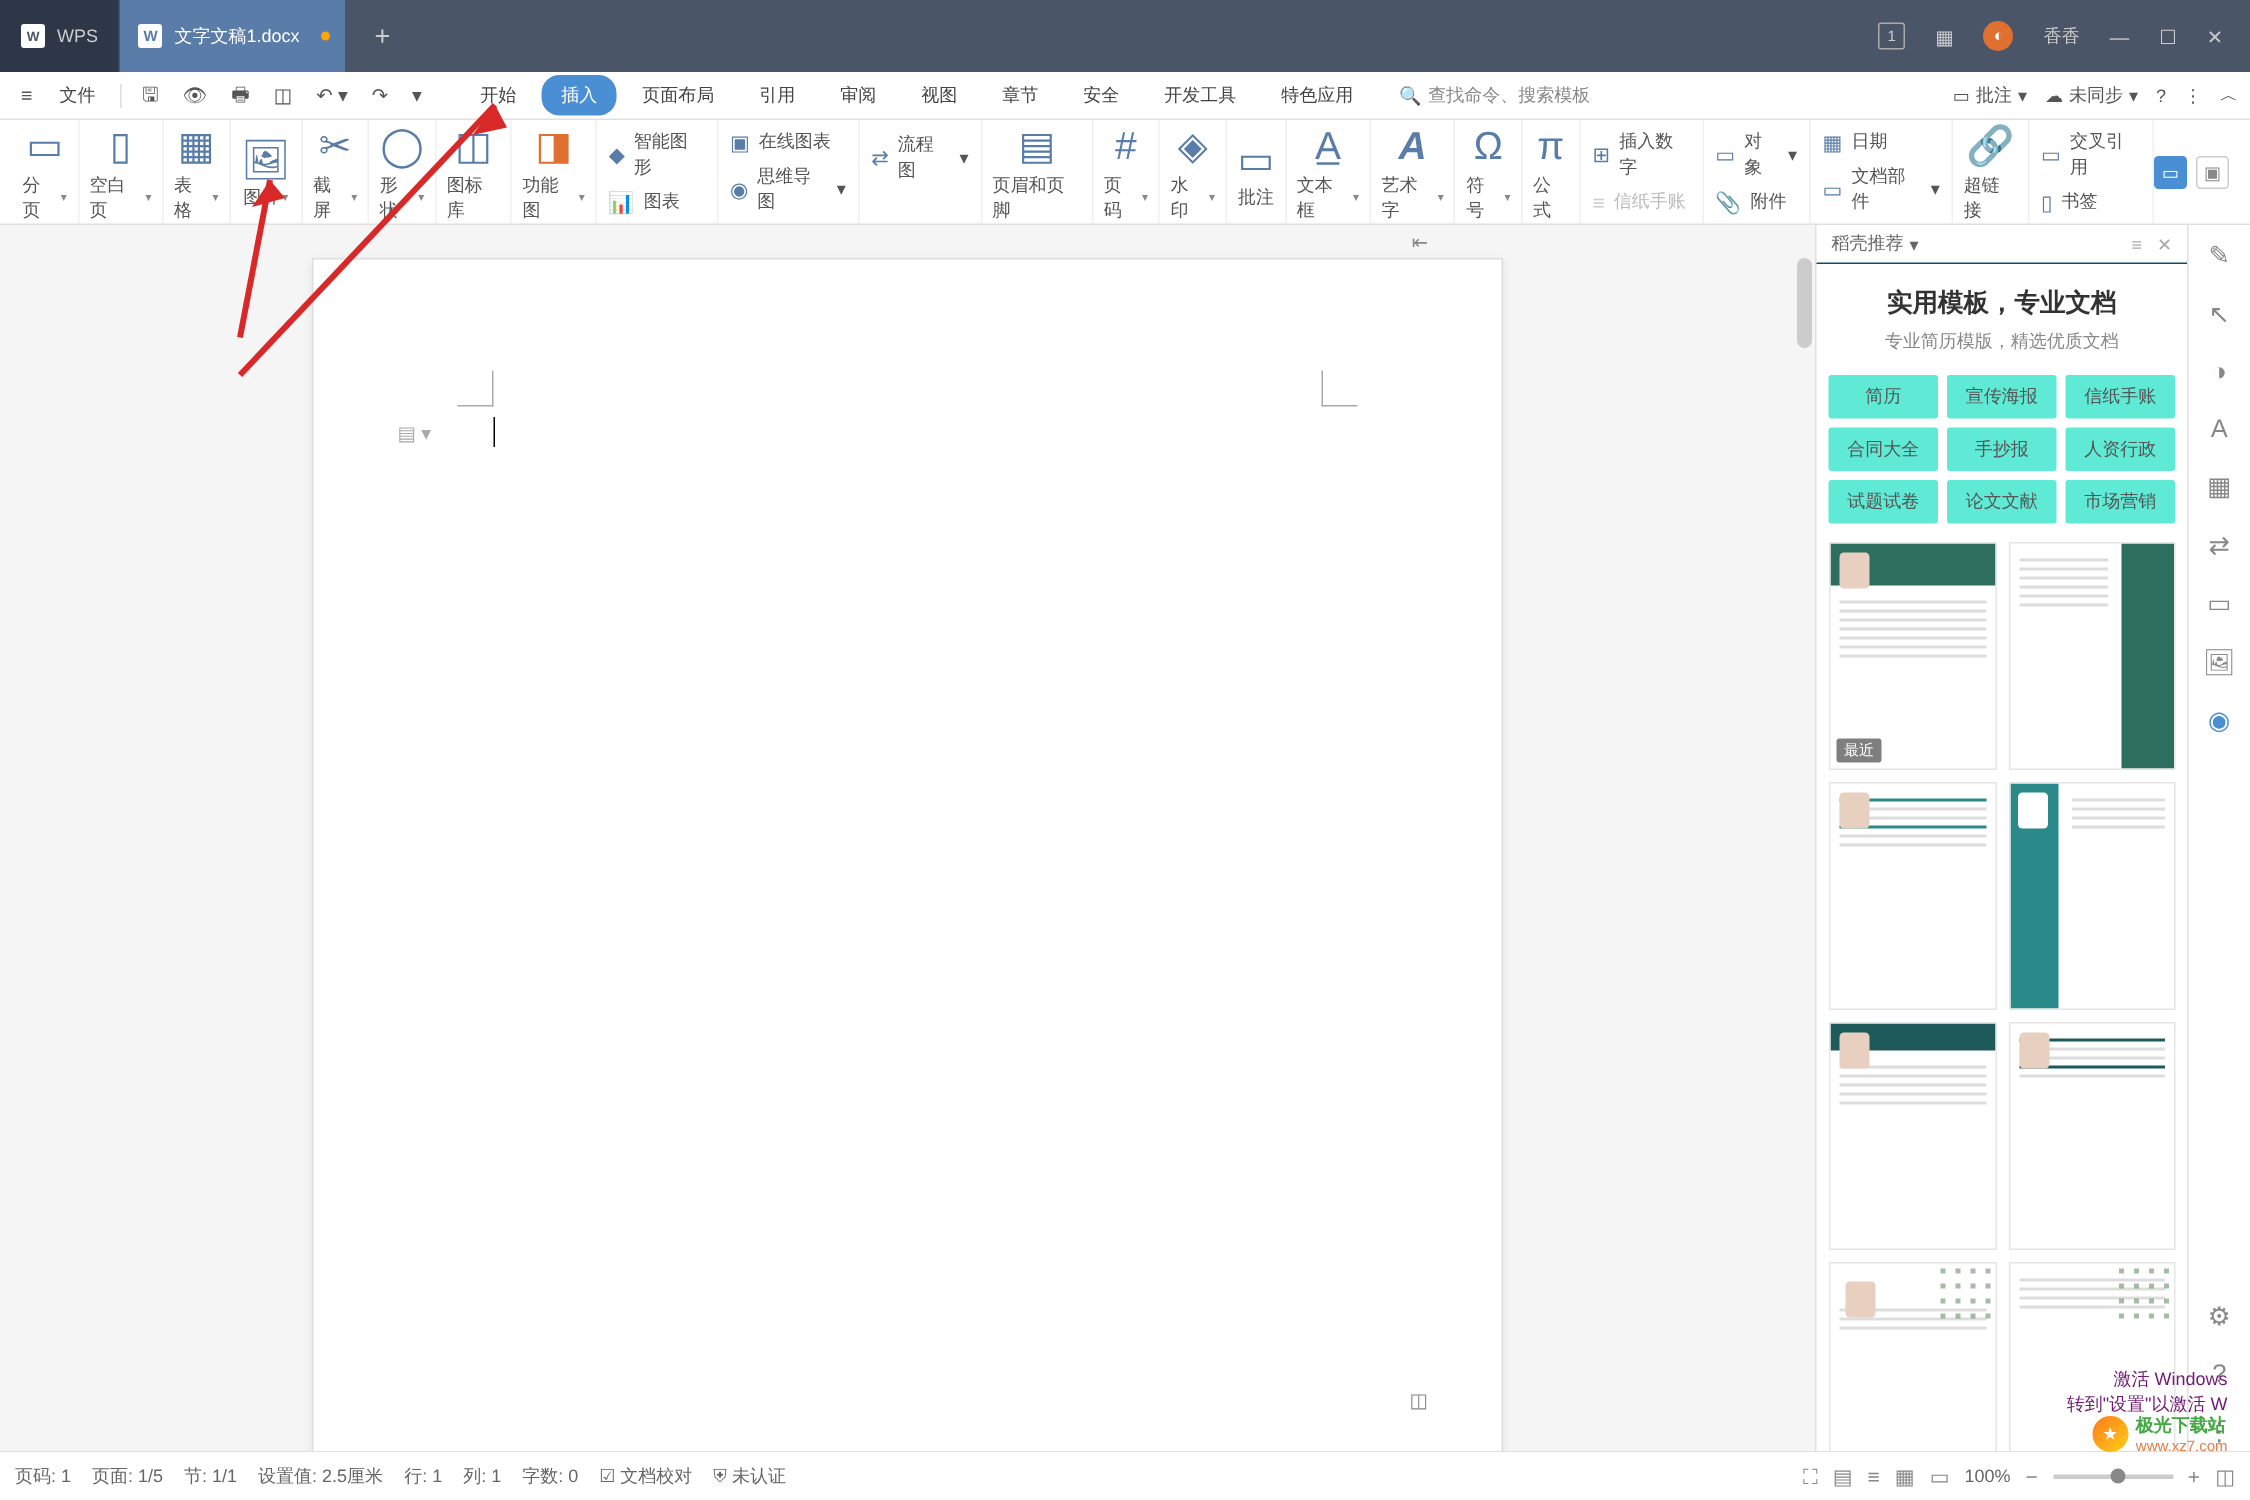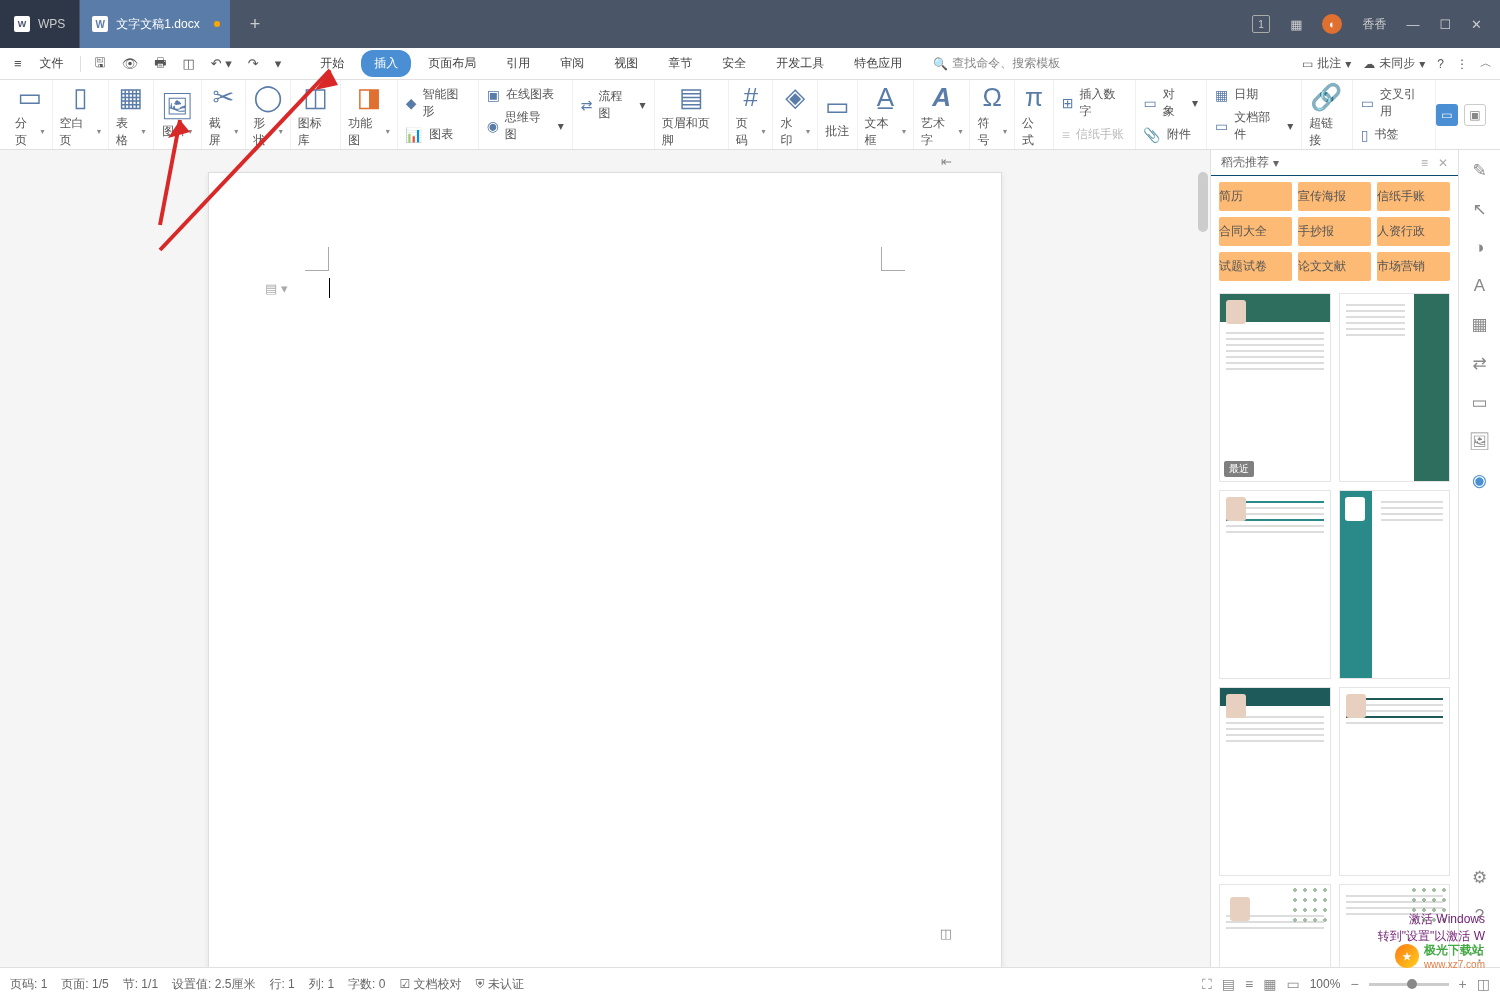--- a/index.html
+++ b/index.html
@@ -55,23 +55,23 @@
 .rp-header { height: 26px; display: flex; align-items: center; padding: 0 10px; color: #666; border-bottom: 1px solid #0c4a6e; }
 .rp-header .rp-title { display: flex; align-items: center; gap: 4px; cursor: pointer; }
 .rp-header .rp-ctrls { margin-left: auto; display: flex; gap: 10px; color: #aaa; }
 .rp-banner { padding: 14px 10px 8px; text-align: center; }
 .rp-banner .t1 { font-size: 17px; font-weight: bold; color: #333; }
 .rp-banner .t2 { font-size: 12px; color: #888; margin-top: 6px; }
 .rp-tabs { display: flex; padding: 4px 8px; gap: 6px; }
 .rp-tabs input { flex: 1; border: 1px solid #e2e2e2; border-radius: 2px; padding: 5px 8px; font-size: 12px; background: #fafafa; min-width: 0; }
 .rp-tabs .rp-tab-btn { flex: 0 0 auto; padding: 5px 10px; font-size: 12px; color: #555; cursor: pointer; }
 .rp-cats { display: flex; flex-wrap: wrap; gap: 6px; padding: 6px 8px; }
-.rp-cats .rp-cat { flex: 0 0 calc(33.33% - 4px); background: #fdba74; text-align: left; padding: 6px 0; font-size: 12px; color: #555; cursor: pointer; border-radius: 2px; }
+.rp-cats .rp-cat { flex: 0 0 calc(33.33% - 4px); background: #5eead4; text-align: center; padding: 6px 0; font-size: 12px; color: #555; cursor: pointer; border-radius: 2px; }
 .rp-templates { flex: 1; overflow-y: auto; padding: 6px 8px; display: flex; flex-wrap: wrap; gap: 8px; }
-.rp-templates .tmpl { flex: 0 0 calc(50% - 4px); height: 189px; background: #fff; border: 1px solid #e5e5e5; position: relative; overflow: hidden; }
+.rp-templates .tmpl { flex: 0 0 calc(50% - 4px); height: 152px; background: #fff; border: 1px solid #e5e5e5; position: relative; overflow: hidden; }
 .tmpl .tmpl-header { height: 28px; background: #2d6e5e; }
 .tmpl .tmpl-header.dkteal { background: #1e5a5a; }
 .tmpl .tmpl-side { position: absolute; top: 0; right: 0; width: 32%; height: 100%; background: #2d6e5e; }
 .tmpl .tmpl-side.teal { background: #2a8a8a; }
 .tmpl .tmpl-lines { padding: 6px; }
 .tmpl .tmpl-lines .ln { height: 2px; background: #ddd; margin: 4px 0; }
 .tmpl .tmpl-avatar { width: 20px; height: 24px; background: #e8d0c0; border-radius: 3px; position: absolute; top: 6px; left: 6px; }
 .tmpl .tmpl-badge { position: absolute; bottom: 4px; left: 4px; background: rgba(0,0,0,0.5); color: #fff; font-size: 10px; padding: 1px 5px; border-radius: 2px; }
 .tmpl.leaves::before { content: ""; position: absolute; top: -10px; right: -10px; width: 50px; height: 50px; background: radial-gradient(circle, #4a7c4a 2px, transparent 2px); background-size: 10px 10px; opacity: 0.5; }
 
@@ -345,20 +345,24 @@
   </div>
 
   <div class="right-panel">
     <div class="rp-header">
       <span class="rp-title"><span>稻壳推荐</span> ▾</span>
       <span class="rp-ctrls">
         <span>≡</span>
         <span>✕</span>
       </span>
     </div>
+    <div class="rp-banner">
+      <div class="t1">实用模板，专业文档</div>
+      <div class="t2">专业简历模版，精选优质文档</div>
+    </div>
     <div class="rp-cats">
       <span class="rp-cat">简历</span>
       <span class="rp-cat">宣传海报</span>
       <span class="rp-cat">信纸手账</span>
       <span class="rp-cat">合同大全</span>
       <span class="rp-cat">手抄报</span>
       <span class="rp-cat">人资行政</span>
       <span class="rp-cat">试题试卷</span>
       <span class="rp-cat">论文文献</span>
       <span class="rp-cat">市场营销</span>

